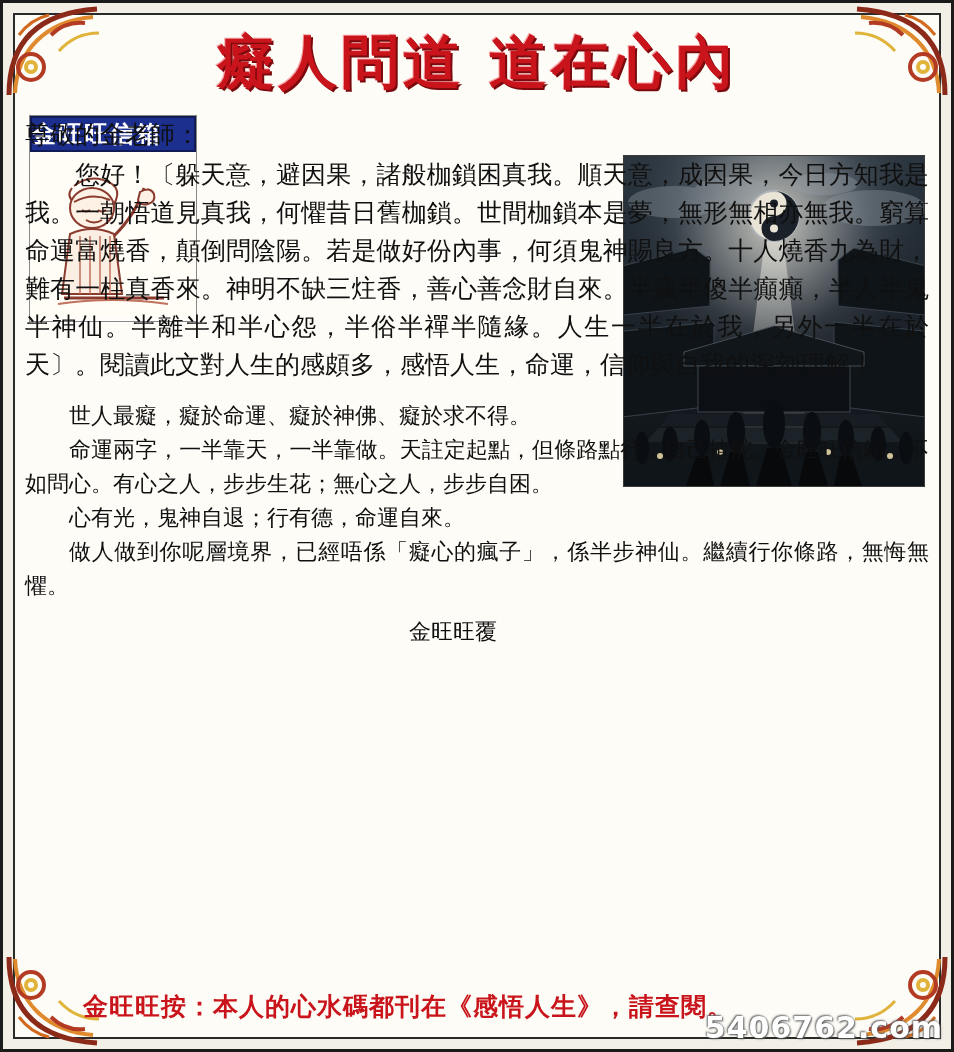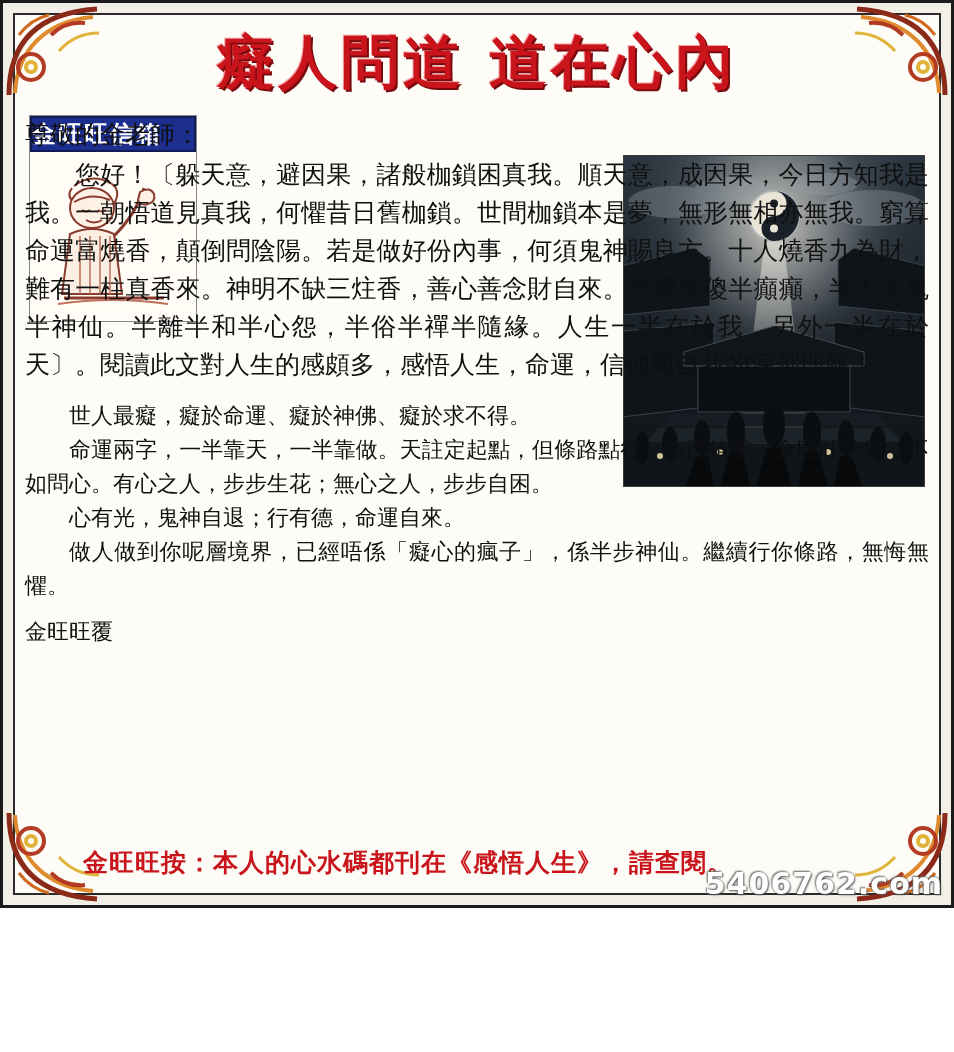--- a/index.html
+++ b/index.html
@@ -6,21 +6,21 @@
     margin: 0;
     padding: 0;
     background: #ffffff;
   }
   body {
     font-family: "DejaVu Serif", "Liberation Serif", serif;
   }
   .page {
     position: relative;
     width: 954px;
-    height: 908px;
+    height: 1052px;
     background: #f2efe6;
     overflow: hidden;
     box-sizing: border-box;
     border: 3px solid #1b1b1b;
   }
   .inner-border {
     position: absolute;
     left: 10px;
     top: 10px;
     right: 10px;
@@ -127,21 +127,21 @@
     margin-top: 10px;
     padding-right: 8px;
   }
   .reply {
     font-size: 22px;
     line-height: 34px;
     margin-top: 16px;
   }
   .reply .p { font-size: 22px; line-height: 34px; }
   .reply-sign {
-    text-align: left;
+    text-align: center;
     padding-right: 48px;
     margin-top: 12px;
     font-size: 22px;
   }
 
   
   .note {
     position: absolute;
     left: 80px;
     right: 40px;

